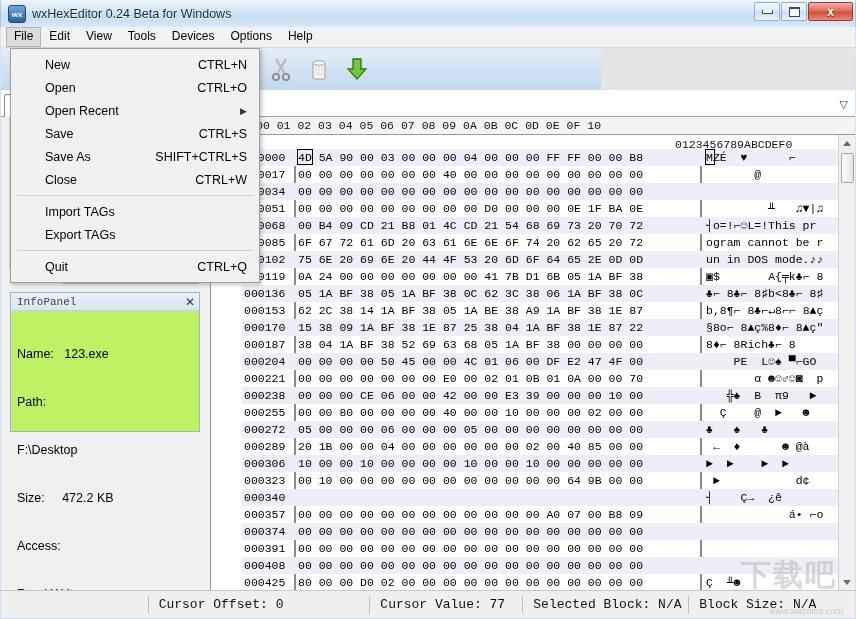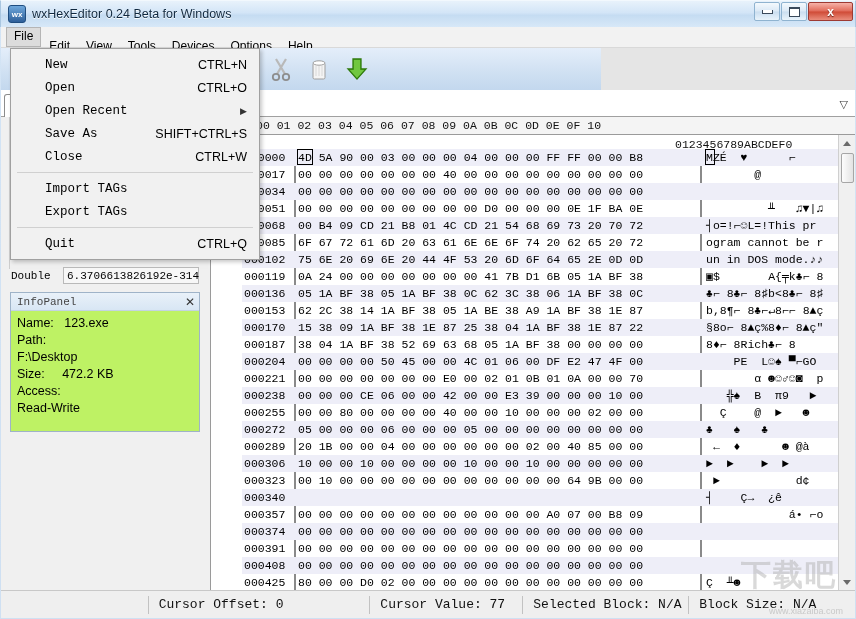--- a/index.html
+++ b/index.html
@@ -58,21 +58,21 @@
   .glyph-max{width:9px;height:8px;border:1px solid #3a495a;background:#fff;box-shadow:inset 0 1px 0 #3a495a;}
   .glyph-close{color:#fff;font-size:12px;font-weight:bold;text-shadow:0 1px 1px #6e2018;line-height:1;}
 
   
   .menubar{
     position:absolute;left:1px;top:27px;width:854px;height:21px;
     background:#f2f2f2;border-bottom:1px solid #d9d9d9;
     display:flex;padding-left:5px;box-sizing:border-box;
   }
   .menuitem{
-    padding:12px 8px;font-size:12px;color:#000;cursor:default;line-height:14px;
+    padding:2px 8px;font-size:12px;color:#000;cursor:default;line-height:14px;
   }
   .menuitem.open{background:#dcdcdc;border:1px solid #b5b5b5;padding:1px 7px;}
 
   
   .toolbar{
     position:absolute;left:1px;top:48px;width:854px;height:42px;
     background:#e5e5e5;box-sizing:border-box;
   }
   .tbinner{
     position:absolute;left:0;top:0;width:600px;height:42px;
@@ -124,21 +124,21 @@
   }
   .ip-head{
     height:18px;background:linear-gradient(to bottom,#e9f1f9,#d8e6f4);
     border-bottom:1px solid #c3d3e3;
     display:flex;align-items:center;justify-content:space-between;
     padding:0 4px 0 6px;box-sizing:border-box;
   }
   .ip-title{font-family:"Liberation Mono",monospace;font-size:11px;color:#444;}
   .ip-x{font-size:12px;color:#333;line-height:1;cursor:pointer;}
   .ip-body{padding:4px 0 0 6px;}
-  .ip-line{font-size:12.5px;color:#000;line-height:17px;white-space:pre;}
+  .ip-line{font-size:12.5px;color:#000;line-height:17px;white-space:pre;margin-top:31px;}
 
   
   .hexwrap{
     position:absolute;left:211px;top:117px;width:644px;height:473px;
     background:#fff;box-sizing:border-box;
     font-family:"Liberation Mono",monospace;
     overflow:hidden;
   }
   .hexhead{
     position:absolute;left:0;top:0;width:644px;height:18px;
@@ -203,21 +203,21 @@
     position:absolute;left:10px;top:48px;width:250px;
     background:#f1f1f1;border:1px solid #a0a0a0;
     box-shadow:2px 2px 4px rgba(0,0,0,.22);
     padding:4px 0;box-sizing:border-box;z-index:50;
   }
   .pi{
     display:flex;align-items:center;height:23px;
     padding:0 12px 0 34px;box-sizing:border-box;font-size:12.5px;color:#000;
     position:relative;cursor:default;
   }
-  .pi .lbl{flex:1 1 auto;white-space:nowrap;font-family:Liberation Mono, monospace;}
+  .pi .lbl{flex:1 1 auto;white-space:nowrap;}
   .pi .acc{color:#000;font-size:12.5px;white-space:nowrap;}
   .pi .sub{color:#333;font-size:9px;}
   .psep{height:1px;background:#d0d0d0;margin:4px 6px;}
 
   
   .statusbar{
     position:absolute;left:1px;top:590px;width:854px;height:28px;
     background:#efefef;border-top:1px solid #c8c8c8;box-sizing:border-box;
     display:flex;align-items:center;
   }
@@ -426,20 +426,24 @@
     </div>
     <div class="pi">
       <span class="lbl">Open</span>
       <span class="acc">CTRL+O</span>
     </div>
     <div class="pi">
       <span class="lbl">Open Recent</span>
       <span class="sub">▶</span>
     </div>
     <div class="pi">
+      <span class="lbl">Save</span>
+      <span class="acc">CTRL+S</span>
+    </div>
+    <div class="pi">
       <span class="lbl">Save As</span>
       <span class="acc">SHIFT+CTRL+S</span>
     </div>
     <div class="pi">
       <span class="lbl">Close</span>
       <span class="acc">CTRL+W</span>
     </div>
 
     <div class="psep"></div>
 

